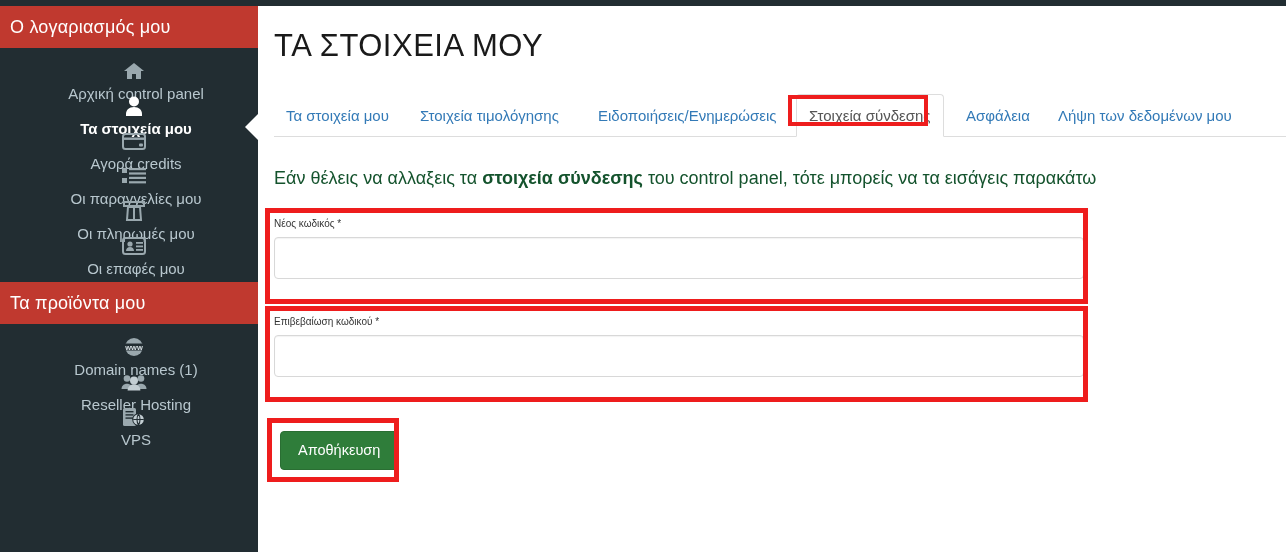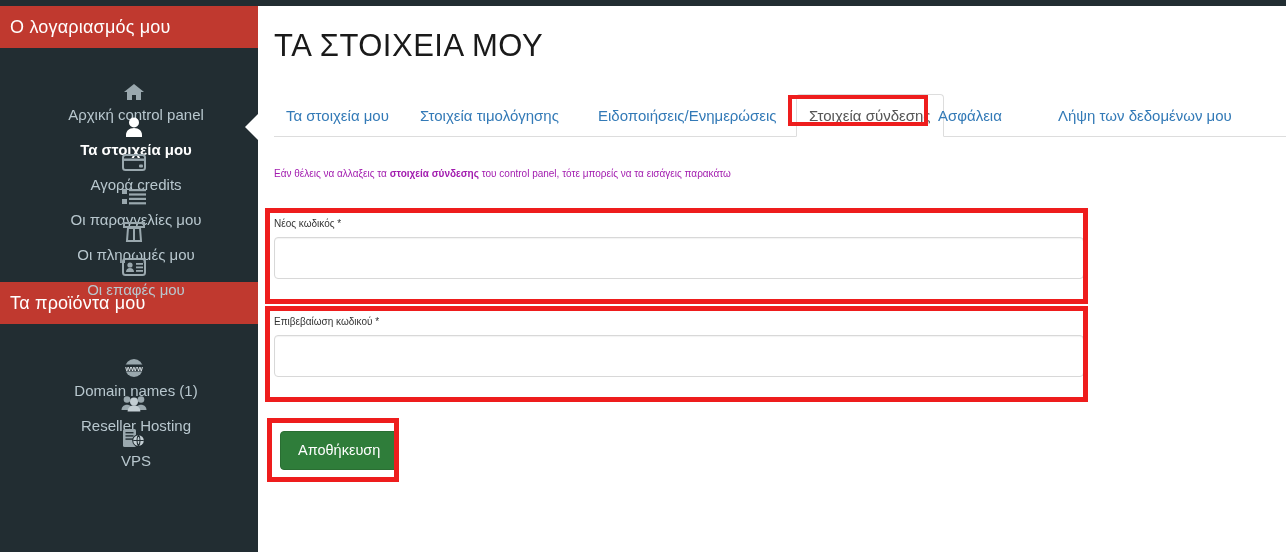--- a/index.html
+++ b/index.html
@@ -67,21 +67,20 @@
     font-weight: bold;
   }
   .side-item .ico {
     width: 30px;
     height: 22px;
     margin-right: 4px;
     flex: 0 0 30px;
     display: flex;
     align-items: center;
     justify-content: center;
-    margin-top: 21px;
   }
   .side-item .ico svg { display: block; }
   .side-item .lbl { line-height: 1; }
 
   
   #active-arrow {
     position: absolute;
     right: 0;
     top: 108px;
     width: 0; height: 0;
@@ -140,22 +139,22 @@
     border-bottom: 1px solid #ffffff;
     border-radius: 4px 4px 0 0;
     height: 43px;
   }
 
   
   #intro {
     position: absolute;
     left: 16px;
     top: 162px;
-    font-size: 10px;
-    color: #a21caf;
+    font-size: 18px;
+    color: #14532d;
     white-space: nowrap;
   }
   #intro b { font-weight: bold; }
 
   
   .field {
     position: absolute;
     left: 16px;
     width: 810px;
   }
@@ -354,21 +353,21 @@
       </div>
     <div class="tab" style="left:134px;">
         <span>Στοιχεία τιμολόγησης</span>
       </div>
     <div class="tab" style="left:312px;">
         <span>Ειδοποιήσεις/Ενημερώσεις</span>
       </div>
     <div class="tab active" style="left:522px;">
         <span>Στοιχεία σύνδεσης</span>
       </div>
-    <div class="tab" style="left:652px;text-align:right;">
+    <div class="tab" style="left:680px;text-align:right;">
         <span>Ασφάλεια</span>
       </div>
     <div class="tab" style="left:772px;">
         <span>Λήψη των δεδομένων μου</span>
       </div>
   </div>
 
   <div id="intro">
     <span>Εάν θέλεις να αλλαξεις τα </span><b>στοιχεία σύνδεσης</b><span> του control panel, τότε μπορείς να τα εισάγεις παρακάτω</span>
   </div>

